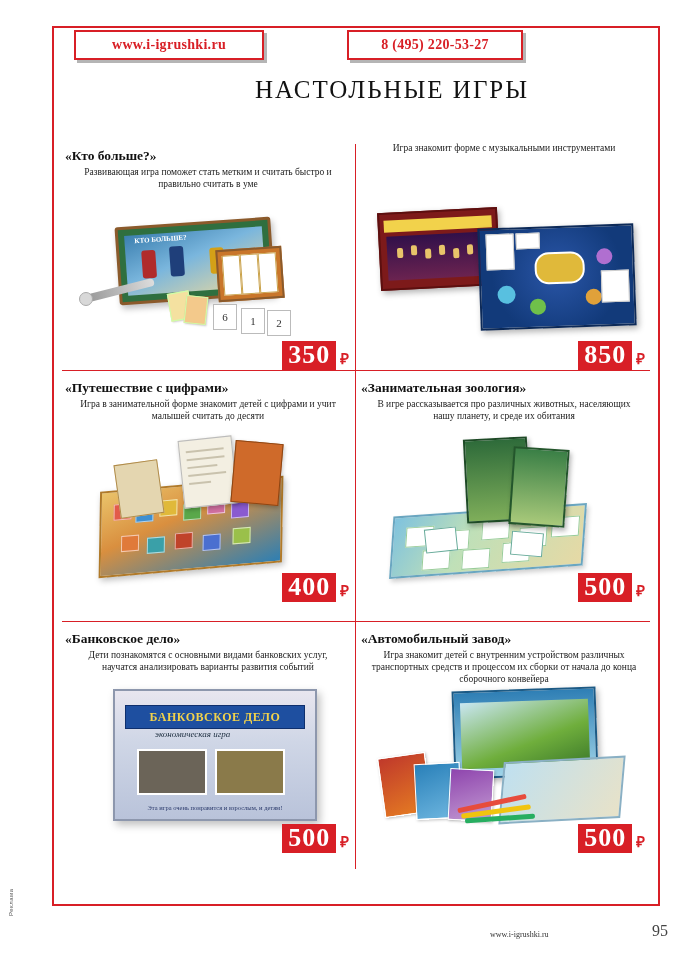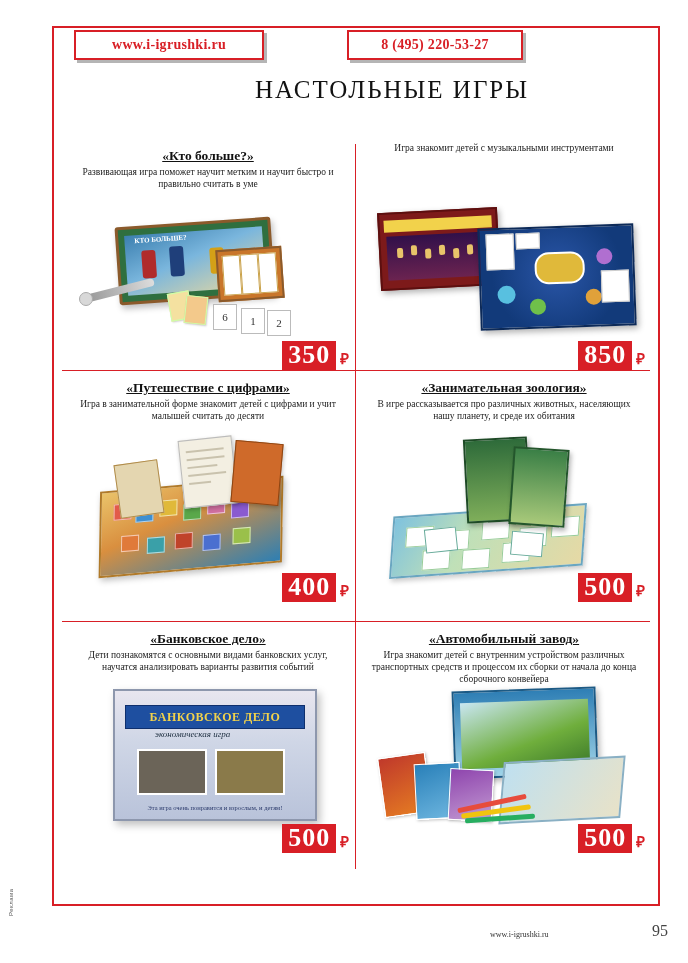--- a/index.html
+++ b/index.html
@@ -113,27 +113,26 @@
     width: 286px;
     height: 228px;
   }
   .cell.c0 { left: 3px; }
   .cell.c1 { left: 299px; }
   .cell.r0 { top: 2px; }
   .cell.r1 { top: 234px; }
   .cell.r2 { top: 485px; }
 
   .cell-title {
-    text-align: center;
+    text-align: left;
     font-size: 13.5px;
     font-weight: bold;
     color: #111;
     margin: 6px 0 2px 0;
     font-family: "Liberation Serif", serif;
-    text-decoration: underline;
   }
   .cell-desc {
     text-align: center;
     font-size: 9.5px;
     line-height: 12px;
     color: #222;
     padding: 0 6px;
     font-family: "Liberation Serif", serif;
   }
 
@@ -275,21 +274,21 @@
 
   <div class="page-title">НАСТОЛЬНЫЕ ИГРЫ</div>
 
   <div class="grid">
     <div class="vline"></div>
     <div class="hline r1"></div>
     <div class="hline r2"></div>
 
     <div class="cell c0 r0">
       <div class="cell-title">«Кто больше?»</div>
-      <div class="cell-desc">Развивающая игра поможет научит метким и научит быстро и правильно считать в уме</div>
+      <div class="cell-desc">Развивающая игра поможет стать метким и считать быстро и правильно считать в уме</div>
       <div class="photo">
         <div class="ph g1-box">
           <div class="g1-inner">
             <div class="g1-title">КТО БОЛЬШЕ?</div>
             <div class="g1-fig1"></div>
               <div class="g1-fig2"></div>
               <div class="g1-fig3"></div>
           </div>
         </div>
         <div class="ph g1-tray">
@@ -305,21 +304,21 @@
         <div class="ph g1-tile" style="left:176px; top:108px;">1</div>
         <div class="ph g1-tile" style="left:202px; top:110px;">2</div>
       </div>
       <div class="price">
         <div class="price-num">350</div>
         <div class="price-cur">₽</div>
       </div>
     </div>
 
     <div class="cell c1 r0">
-      <div class="cell-desc">Игра знакомит детей с музыкальными инструментами</div>
+      <div class="cell-desc">Игра знакомит форме с музыкальными инструментами</div>
       <div class="photo">
         <div class="ph g2-box">
           <div class="g2-box-top"></div>
           <div class="g2-scene">
             <div class="g2-dot" style="left:10px;top:12px;"></div>
             <div class="g2-dot" style="left:24px;top:10px;"></div>
             <div class="g2-dot" style="left:38px;top:14px;"></div>
             <div class="g2-dot" style="left:52px;top:11px;"></div>
             <div class="g2-dot" style="left:66px;top:15px;"></div>
             <div class="g2-dot" style="left:80px;top:12px;"></div>

